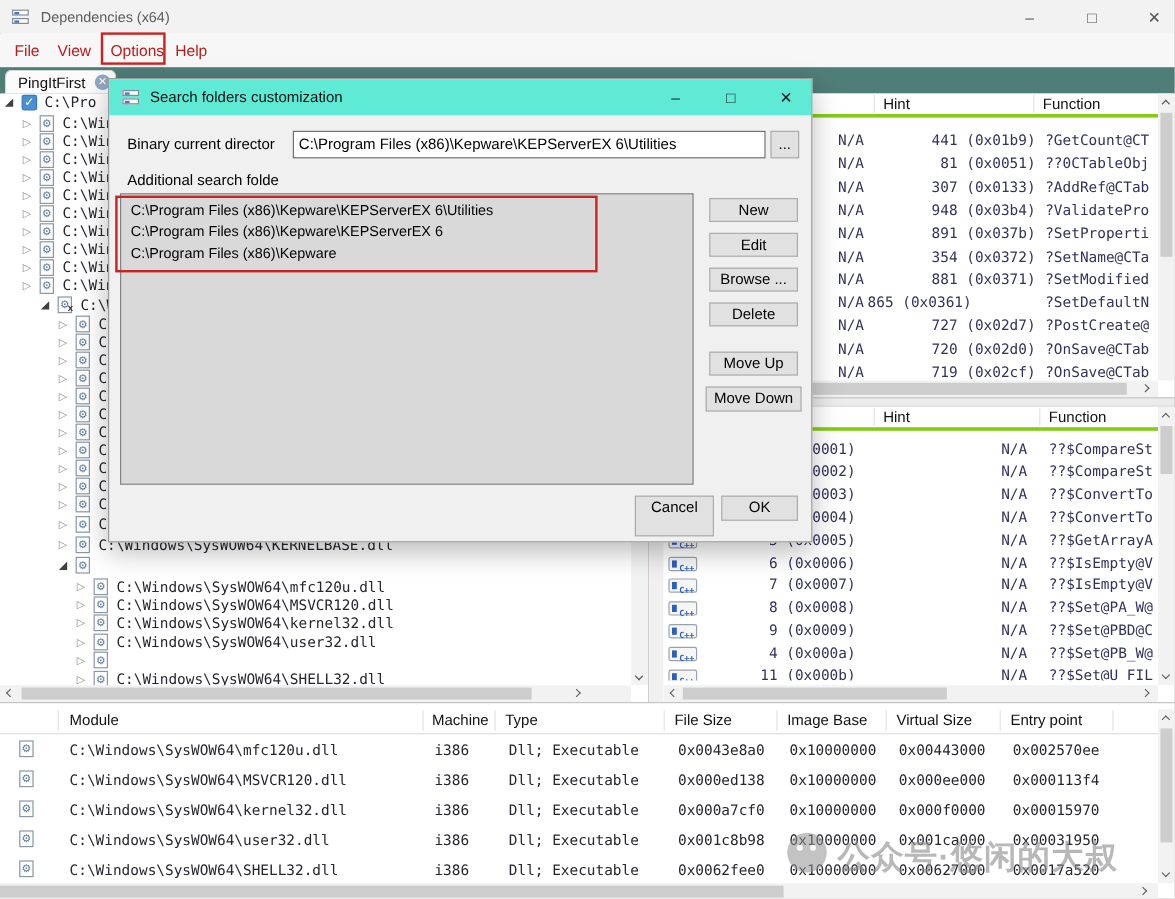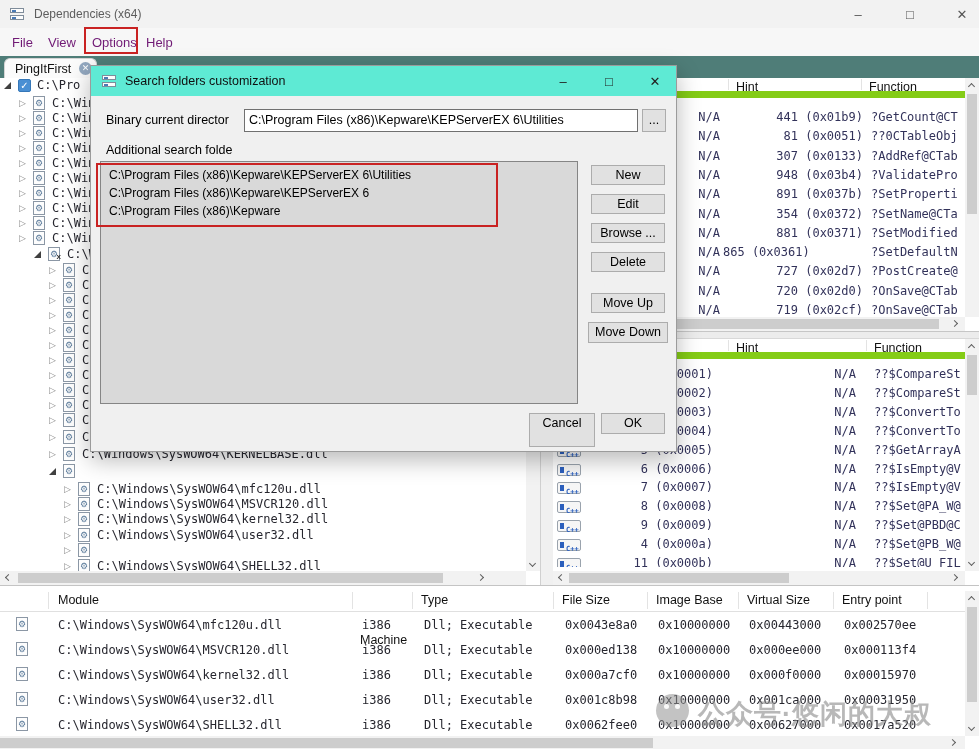--- a/index.html
+++ b/index.html
@@ -13,21 +13,21 @@
   
   .titlebar { left:0; top:0; width:979px; height:28px; background:#f2f2f2; }
   .app-icon { left:10px; top:7px; width:15px; height:14px; }
   .bar-ico { position:absolute; left:0; width:14px; height:5px; background:#fdfdfd; border:1px solid #7f8c9a; }
   .bar-ico i { position:absolute; left:1px; top:1px; width:4px; height:1.5px; background:#4a7ab5; }
   .win-title { left:34px; top:7px; font-size:12px; color:#5d5d5d; }
   .winbtn { top:0; width:44px; height:28px; display:flex; align-items:center; justify-content:center; color:#555; font-size:13px; }
 
   
   .menubar { left:0; top:28px; width:979px; height:28px; background:#f7f7f7; }
-  .mitem { position:absolute; top:5px; height:19px; line-height:19px; font-size:13px; color:#701a75; padding:0 4px; }
+  .mitem { position:absolute; top:5px; height:19px; line-height:19px; font-size:13px; color:#b91c1c; padding:0 4px; }
   .redbox { border:2px solid #c92222; background:transparent; }
 
   
   .tabband { left:0; top:56px; width:979px; height:22px; background:#4f7d78; }
   .tab { left:4px; top:58px; width:93px; height:20px; background:#fbfbfb; border-radius:6px 6px 0 0; border:1px solid #d5d5d5; border-bottom:none; }
   .tab-label { position:absolute; left:10px; top:3px; font-size:12.5px; color:#111; }
   .tab-close { position:absolute; right:4px; top:3px; width:13px; height:13px; border-radius:50%; background:#93a8c0; color:#fff; font-size:9px; line-height:13px; text-align:center; }
 
   
   .treepanel { left:0; top:78px; width:541px; height:507px; background:#fff; border-right:1px solid #d0d0d0; overflow:hidden; }
@@ -44,21 +44,21 @@
   .sb-track { background:#f2f2f2; }
   .sb-thumb { position:absolute; background:#cdcdcd; }
   .chev { position:absolute; width:5px; height:5px; border-right:1.4px solid #5f5f5f; border-bottom:1.4px solid #5f5f5f; }
   .chev-l { transform:rotate(135deg); }
   .chev-r { transform:rotate(-45deg); }
   .chev-u { transform:rotate(-135deg); }
   .chev-d { transform:rotate(45deg); }
 
   
   .rpanel { background:#fff; overflow:hidden; }
-  .phead { position:absolute; left:0; top:0; right:0; height:20px; background:#fff; border-bottom:7px solid #84cc16; }
+  .phead { position:absolute; left:0; top:0; right:0; height:20px; background:#fff; border-bottom:3px solid #84cc16; }
   .phead .hlbl { position:absolute; top:2px; font-size:12.5px; color:#111; }
   .vsep { position:absolute; top:1px; bottom:1px; width:1px; background:#e3e3e3; }
   .prow { position:absolute; left:0; width:426px; height:19px; line-height:19px; }
   .cell { position:absolute; top:0; height:19px; line-height:19px; }
   .cpp-badge { position:absolute; top:4px; width:24px; height:12px; border:1px solid #9aa3ad; background:#f6f6f6; border-radius:2px; }
   .cpp-badge i { position:absolute; left:2px; top:2px; width:4px; height:6px; background:#2b5fbd; }
   .cpp-badge b { position:absolute; left:8px; top:0px; font-size:7px; color:#2b5fbd; font-family:"DejaVu Sans Mono",monospace; }
 
   
   .btable { left:0; top:585px; width:979px; height:164px; background:#fff; border-top:1px solid #c4c4c4; }
@@ -490,21 +490,21 @@
       <div class="sb-thumb" style="left:16px; top:2px; width:220px; height:10px;"></div>
       <span class="chev chev-r" style="left:399px; top:4px;"></span>
     </div>
   </div>
 
   <div class="abs btable">
     <div class="hd">
       <span class="vsep" style="left:48px;"></span>
       <span style="left:58px;">Module</span>
       <span class="vsep" style="left:352px;"></span>
-      <span style="left:360px;margin-top:40px;">Machine</span>
+      <span style="left:360px;">Machine</span>
       <span class="vsep" style="left:412px;"></span>
       <span style="left:421px;">Type</span>
       <span class="vsep" style="left:553px;"></span>
       <span style="left:562px;">File Size</span>
       <span class="vsep" style="left:647px;"></span>
       <span style="left:656px;">Image Base</span>
       <span class="vsep" style="left:738px;"></span>
       <span style="left:747px;">Virtual Size</span>
       <span class="vsep" style="left:833px;"></span>
       <span style="left:842px;">Entry point</span>

